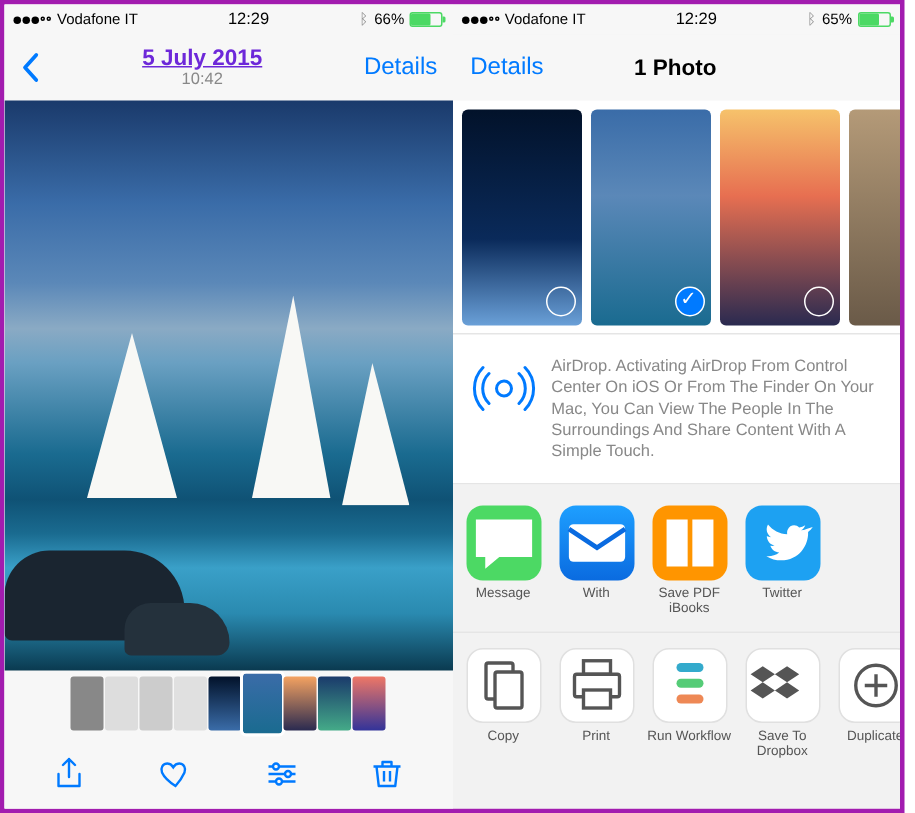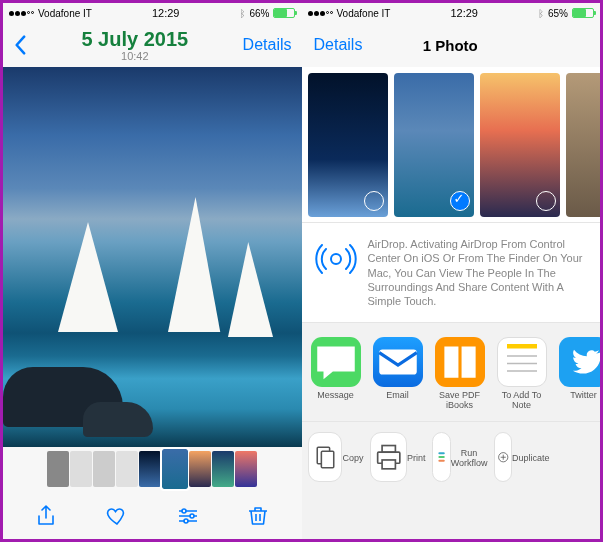--- a/index.html
+++ b/index.html
@@ -19,21 +19,21 @@
   .carrier { font-size: 10px; }
   .batt-pct { font-size: 10px; }
   .battery { width: 22px; height: 10px; border: 1px solid #4cd964; border-radius: 2px; position: relative; }
   .battery::after { content: ""; position: absolute; right: -3px; top: 2px; width: 2px; height: 4px; background: #4cd964; border-radius: 0 1px 1px 0; }
   .battery .fill { background: #4cd964; height: 100%; width: 65%; border-radius: 1px; }
 
   
   .nav-left { height: 44px; display: flex; align-items: center; justify-content: space-between; padding: 0 10px; background: #f7f7f7; }
   .back-chevron svg { width: 14px; height: 20px; }
   .title-center { text-align: center; line-height: 1.1; }
-  .title-date { font-size: 20px; font-weight: 600; color: #15803d; }
+  .title-date { font-size: 15px; font-weight: 600; color: #6d28d9; text-decoration: underline; }
   .title-time { font-size: 11px; color: #888; }
   .details-link { font-size: 16px; color: #007aff; }
 
   
   .main-photo { width: 100%; height: 380px; background: linear-gradient(to bottom, #1a3a6b 0%, #3a6ca8 18%, #5b88b8 32%, #8aaac4 40%, #6aa0c2 46%, #1a6b90 62%, #0f5275 70%, #1a6b90 76%, #3aa0c8 82%, #2a8ab0 90%, #0a3a50 100%); position: relative; overflow: hidden; }
   
   .sail { position: absolute; background: #f8f8f5; }
   .sail1 { left: 55px; top: 155px; width: 60px; height: 110px; clip-path: polygon(0 100%, 100% 100%, 50% 0); }
   .sail2 { left: 165px; top: 130px; width: 55px; height: 135px; clip-path: polygon(0 100%, 95% 100%, 50% 0); }
   .sail3 { left: 225px; top: 175px; width: 45px; height: 95px; clip-path: polygon(0 100%, 100% 100%, 45% 0); }
@@ -67,21 +67,21 @@
   .airdrop-text { font-size: 11px; color: #888; line-height: 1.3; }
 
   
   .share-row { display: flex; gap: 6px; padding: 14px 6px 10px; background: #f2f2f2; overflow: hidden; }
   .share-item { display: flex; flex-direction: column; align-items: center; width: 56px; flex-shrink: 0; }
   .share-icon { width: 50px; height: 50px; border-radius: 11px; display: flex; align-items: center; justify-content: center; }
   .share-label { font-size: 9px; color: #555; text-align: center; margin-top: 4px; line-height: 1.1; }
 
   
   .action-row { display: flex; gap: 6px; padding: 10px 6px; background: #f2f2f2; border-top: 1px solid #e5e5e5; overflow: hidden; }
-  .action-item { display: flex; flex-direction: row; align-items: center; width: 56px; flex-shrink: 0; }
+  .action-item { display: flex; flex-direction: column; align-items: center; width: 56px; flex-shrink: 0; }
   .action-icon { width: 50px; height: 50px; border-radius: 11px; background: #fff; border: 1px solid #e0e0e0; display: flex; align-items: center; justify-content: center; }
   .action-label { font-size: 9px; color: #555; text-align: center; margin-top: 4px; line-height: 1.1; }
 
   .ic-msg { background: #4cd964; }
   .ic-mail { background: linear-gradient(to bottom, #1e9fff, #0a6be0); }
   .ic-ibooks { background: #ff9500; }
   .ic-notes { background: #fff; border: 1px solid #ddd; }
   .ic-twitter { background: #1da1f2; }
 
   svg { display: block; }
@@ -235,38 +235,29 @@
           </div>
           <div class="share-label">Message</div>
         </div>
         <div class="share-item">
           <div class="share-icon ic-mail">
             <svg viewBox="0 0 32 32">
               <rect x="4" y="8" width="24" height="16" rx="2" fill="#fff"></rect>
               <path d="M4 10l12 8 12-8" stroke="#0a6be0" stroke-width="2" fill="none"></path>
             </svg>
           </div>
-          <div class="share-label">Email</div>
+          <div class="share-label">With</div>
         </div>
         <div class="share-item">
           <div class="share-icon ic-ibooks">
             <svg viewBox="0 0 32 32">
               <path d="M6 6h9v20H6zM17 6h9v20h-9z" fill="#fff"></path>
             </svg>
           </div>
           <div class="share-label">Save PDF iBooks</div>
-        </div>
-        <div class="share-item">
-          <div class="share-icon ic-notes">
-            <svg viewBox="0 0 32 32">
-              <rect x="6" y="4" width="20" height="3" fill="#ffcc00"></rect>
-              <path d="M6 12h20M6 17h20M6 22h20" stroke="#bbb" stroke-width="1"></path>
-            </svg>
-          </div>
-          <div class="share-label">To Add To Note</div>
         </div>
         <div class="share-item">
           <div class="share-icon ic-twitter">
             <svg viewBox="0 0 32 32">
               <path d="M26 10c-.7.3-1.5.5-2.3.6.8-.5 1.5-1.3 1.8-2.2-.8.5-1.7.8-2.6 1-1.5-1.6-4-1.1-4.9.9-.3.6-.3 1.3-.2 2-3.3-.2-6.2-1.7-8.2-4.2-1.1 1.9-.5 4.2 1.3 5.4-.6 0-1.3-.2-1.8-.5 0 2 1.4 3.7 3.3 4.1-.6.2-1.2.2-1.8.1.5 1.6 2 2.8 3.8 2.8-1.6 1.2-3.5 1.8-5.5 1.6 1.9 1.2 4.1 1.8 6.3 1.8 7.6 0 11.8-6.4 11.5-12.1.8-.6 1.5-1.3 2-2.1z" fill="#fff"></path>
             </svg>
           </div>
           <div class="share-label">Twitter</div>
         </div>
       </div>
@@ -297,20 +288,28 @@
               <rect x="10" y="6" width="12" height="4" rx="2" fill="#3ac"></rect>
               <rect x="10" y="13" width="12" height="4" rx="2" fill="#5c7"></rect>
               <rect x="10" y="20" width="12" height="4" rx="2" fill="#e85"></rect>
             </svg>
           </div>
           <div class="action-label">Run Workflow</div>
         </div>
         <div class="action-item">
           <div class="action-icon">
             <svg viewBox="0 0 32 32">
+              <path d="M10 6l6 4-6 4-6-4zM22 6l6 4-6 4-6-4zM10 14l6 4-6 4-6-4zM22 14l6 4-6 4-6-4z" fill="#555" transform="translate(-2,2) scale(0.9)"></path>
+            </svg>
+          </div>
+          <div class="action-label">Save To Dropbox</div>
+        </div>
+        <div class="action-item">
+          <div class="action-icon">
+            <svg viewBox="0 0 32 32">
               <circle cx="16" cy="16" r="9" fill="none" stroke="#555" stroke-width="1.5"></circle>
               <path d="M16 11v10M11 16h10" stroke="#555" stroke-width="1.5"></path>
             </svg>
           </div>
           <div class="action-label">Duplicate</div>
         </div>
       </div>
   </div>
 </div>
 

